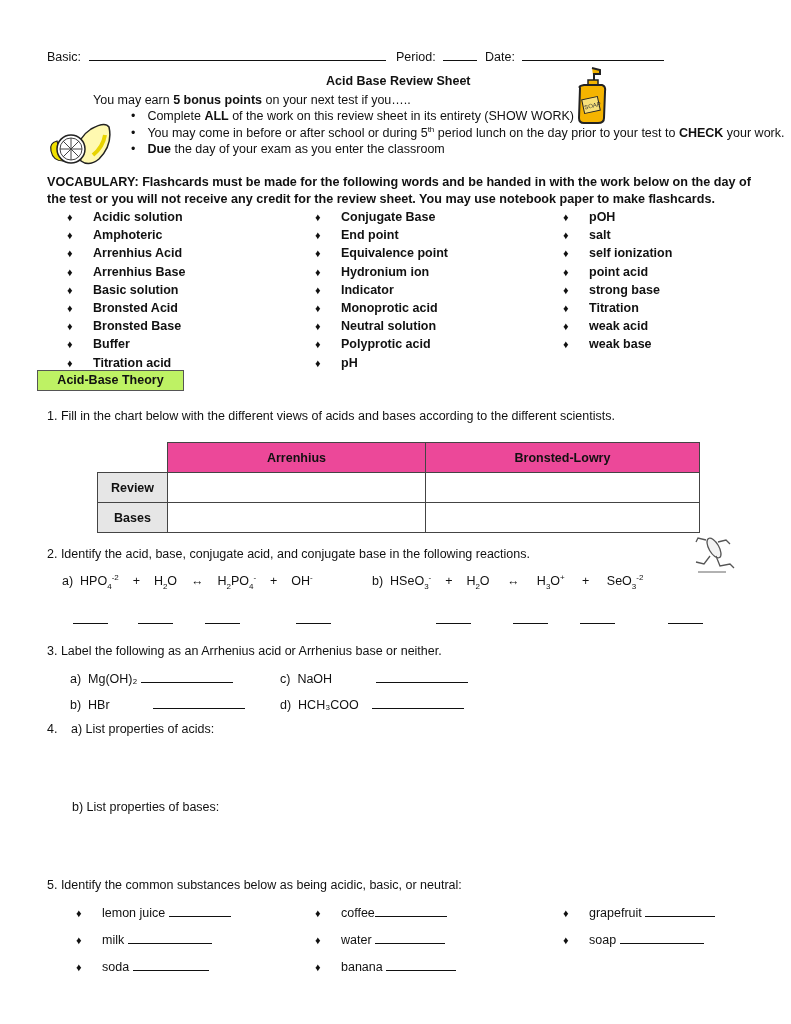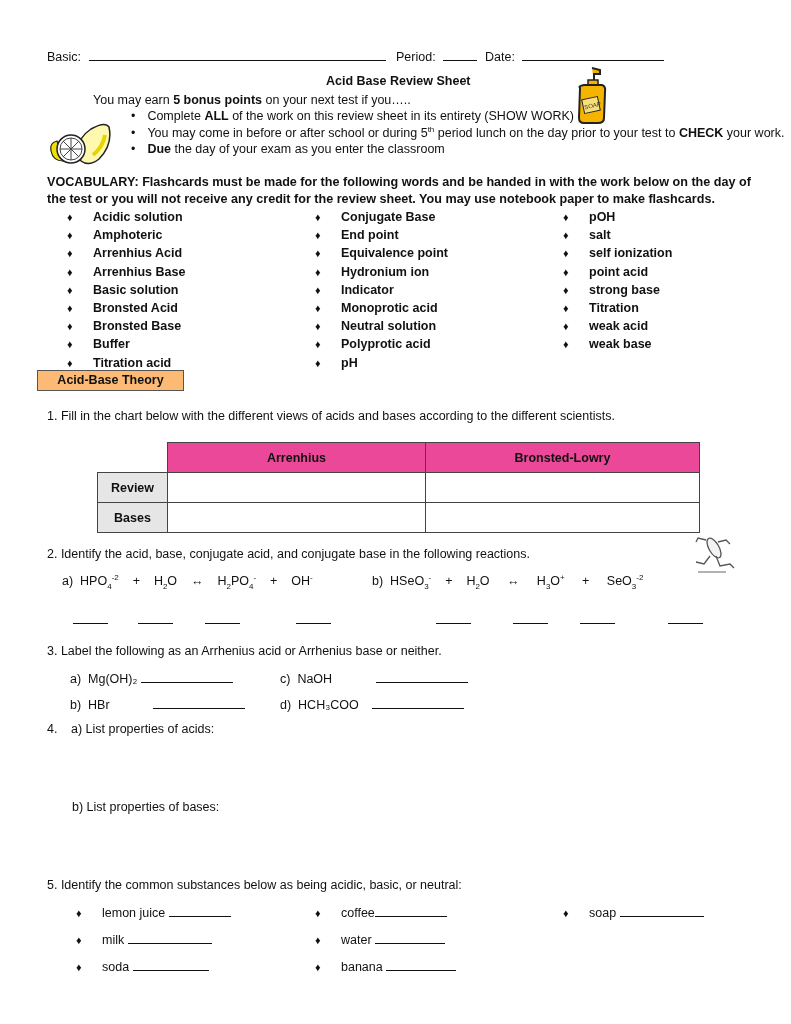--- a/index.html
+++ b/index.html
@@ -6,21 +6,21 @@
   body { width:791px; height:1024px; position:relative; overflow:hidden;
          font-family:"Liberation Sans", sans-serif; color:#111; font-size:12.5px; }
   .abs { position:absolute; white-space:nowrap; }
   b, .b { font-weight:bold; }
   sub, sup { font-size:8px; line-height:0; }
   .diamond { display:inline-block; width:14px; font-size:11px; }
   .vocab-col { position:absolute; top:208px; }
   .vocab-item { height:18.2px; line-height:18.2px; font-weight:bold; font-size:12.5px; }
   .vocab-item .diamond { margin-right:12px; font-weight:normal; }
   .section-box { position:absolute; left:37px; top:370px; width:145px; height:19px;
-                 background:#fdba74; border:1px solid #555; font-weight:bold;
+                 background:#bef264; border:1px solid #555; font-weight:bold;
                  text-align:center; line-height:19px; font-size:12.5px; }
   table.chart { position:absolute; left:97px; top:442px; border-collapse:collapse; font-size:12.5px; }
   table.chart td { border:1px solid #444; height:27px; }
   table.chart .hdr { background:#ec4899; font-weight:bold; text-align:center; }
   table.chart .rowhdr { background:#e6e6e6; font-weight:bold; text-align:center; width:67px; }
   table.chart .blank-corner { border:none; border-bottom:1px solid #444; border-right:1px solid #444; }
   .blank { display:inline-block; border-bottom:1px solid #111; height:12px; vertical-align:baseline; }
   .rxn-blank { position:absolute; border-bottom:1px solid #111; width:35px; height:1px; top:622px; }
   .subst-col { position:absolute; top:904px; }
   .subst-item { height:27px; line-height:17px; }
@@ -218,14 +218,15 @@
   <div class="subst-item"><span class="diamond">♦</span><span>lemon juice</span> <span class="blank" style="width:62px;"></span></div>
   <div class="subst-item"><span class="diamond">♦</span><span>milk</span> <span class="blank" style="width:84px;"></span></div>
   <div class="subst-item"><span class="diamond">♦</span><span>soda</span> <span class="blank" style="width:76px;"></span></div>
 </div>
 <div class="subst-col" style="left:315px;">
   <div class="subst-item"><span class="diamond">♦</span><span>coffee</span><span class="blank" style="width:72px;"></span></div>
   <div class="subst-item"><span class="diamond">♦</span><span>water</span> <span class="blank" style="width:70px;"></span></div>
   <div class="subst-item"><span class="diamond">♦</span><span>banana</span> <span class="blank" style="width:70px;"></span></div>
 </div>
 <div class="subst-col" style="left:563px;">
+  <div class="subst-item"><span class="diamond">♦</span><span>grapefruit</span> <span class="blank" style="width:70px;"></span></div>
   <div class="subst-item"><span class="diamond">♦</span><span>soap</span> <span class="blank" style="width:84px;"></span></div>
 </div>
 
 </body></html>

